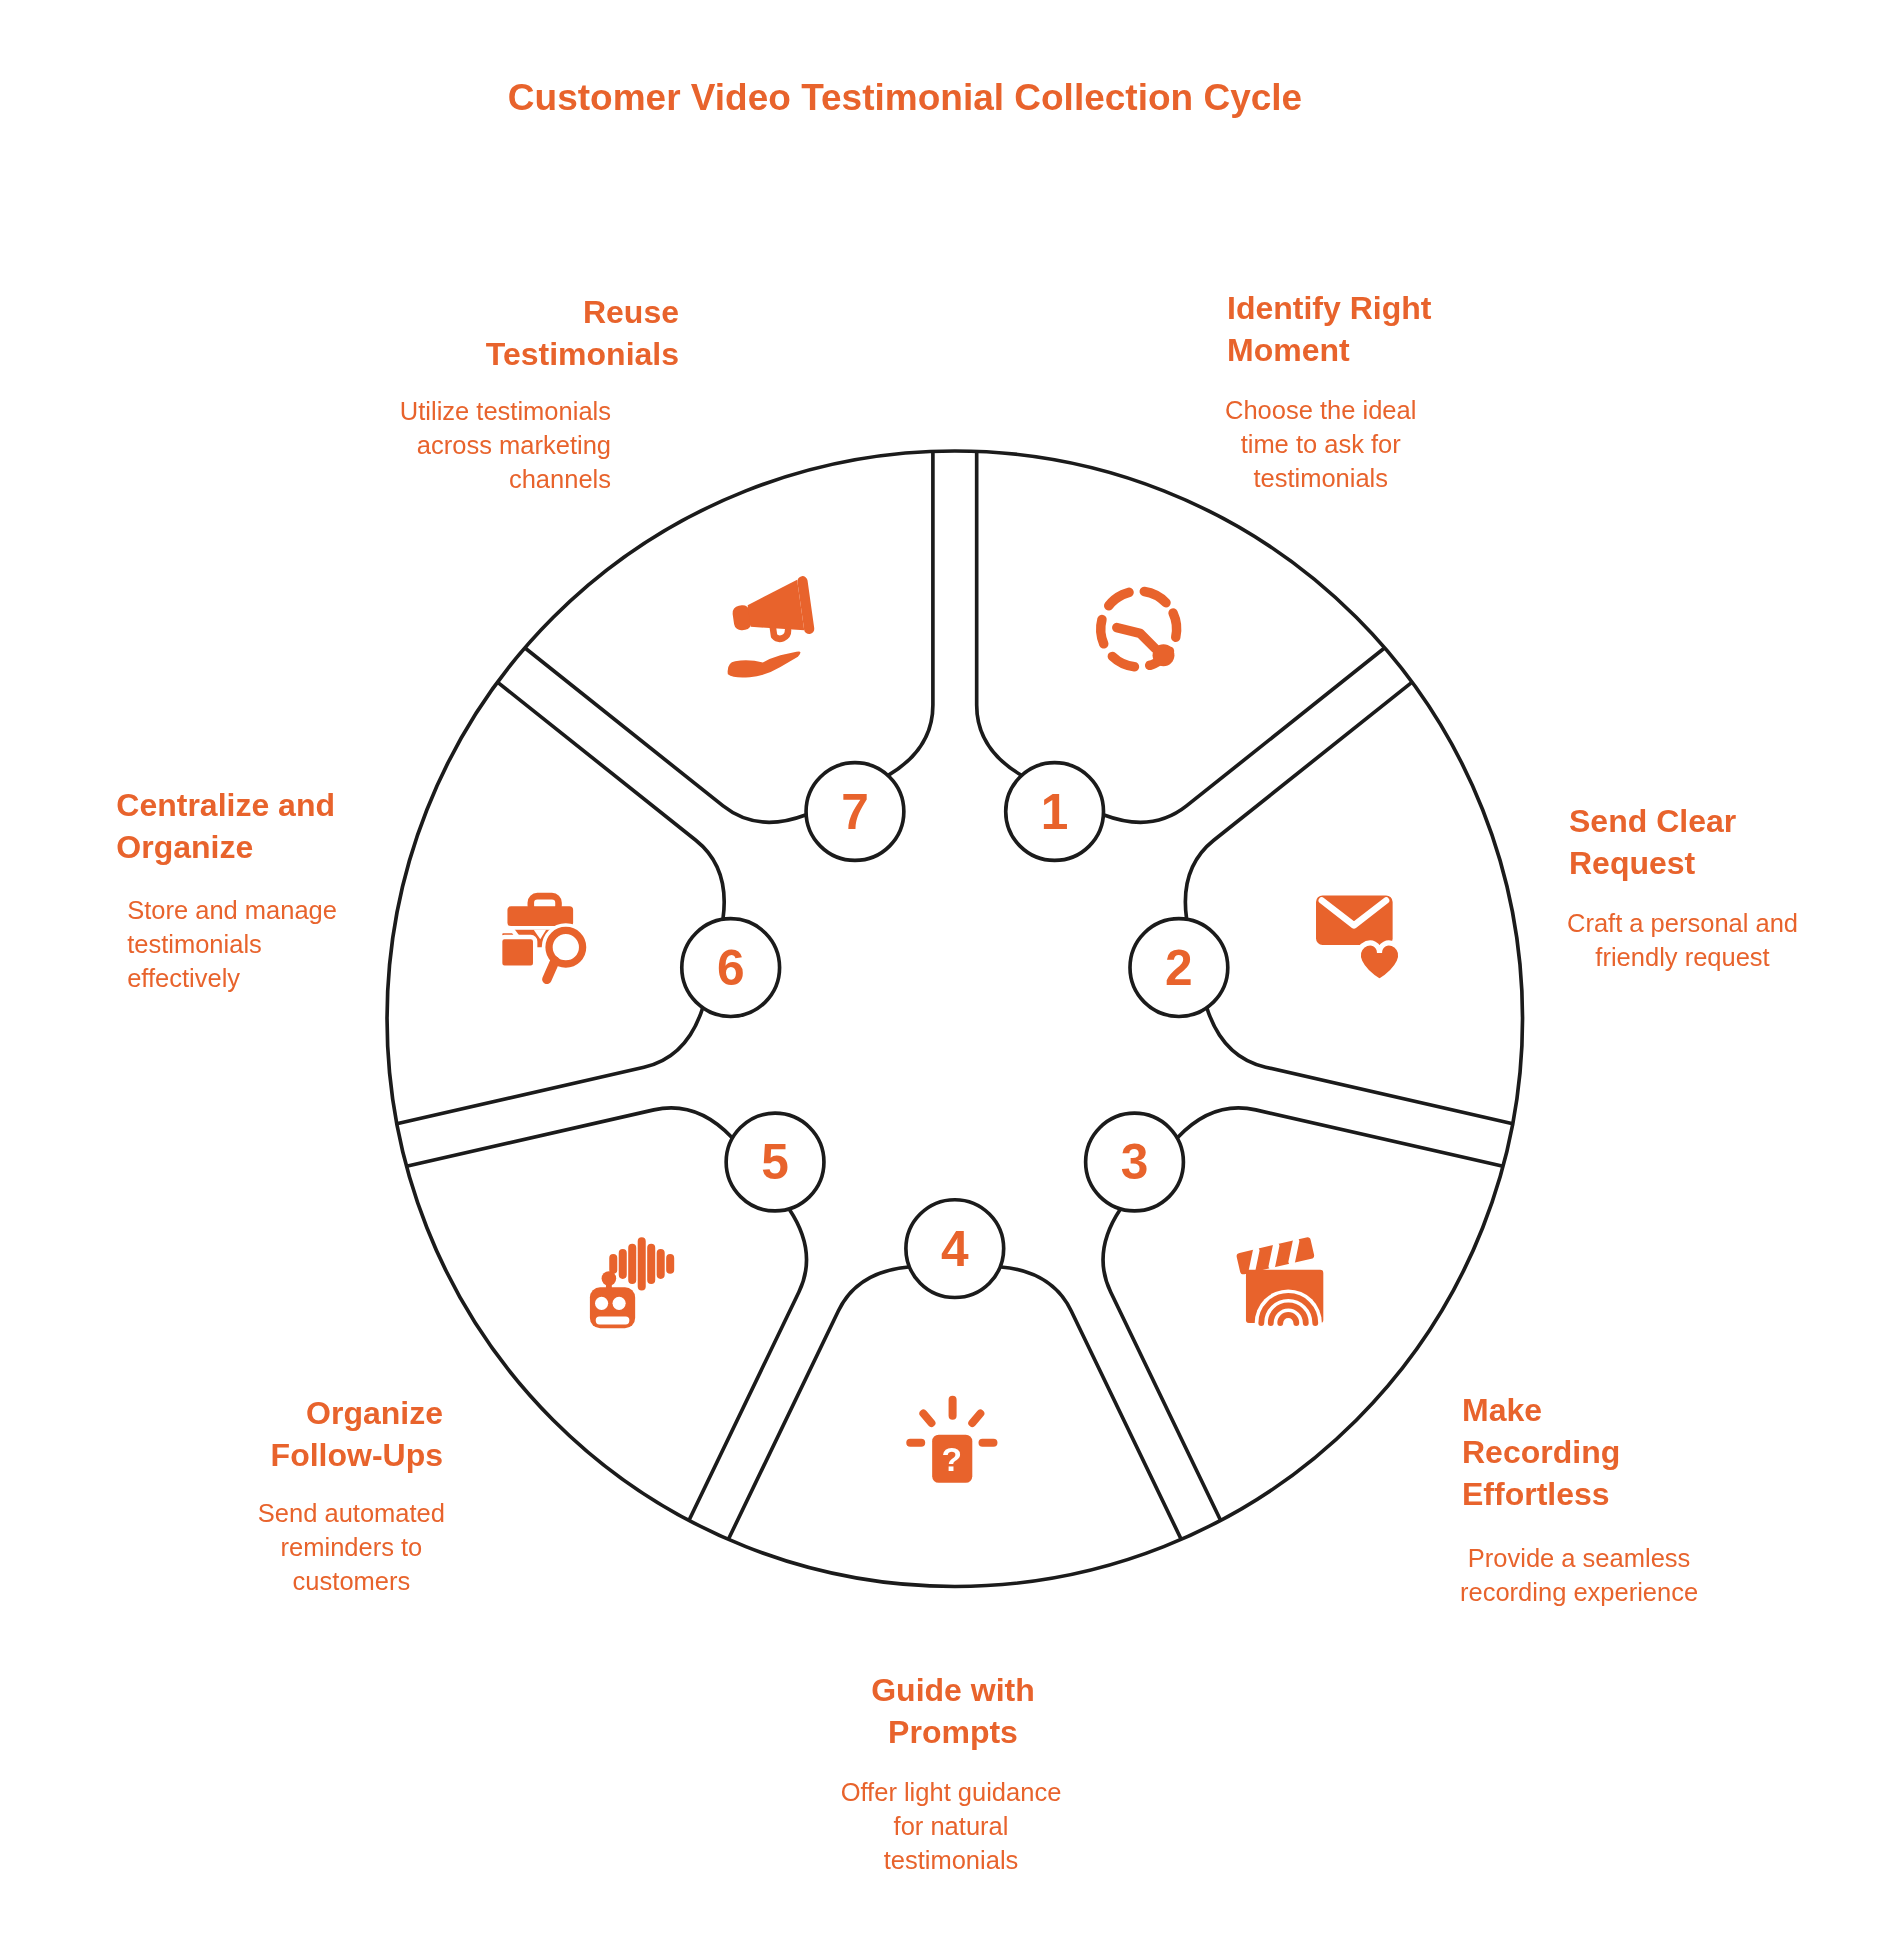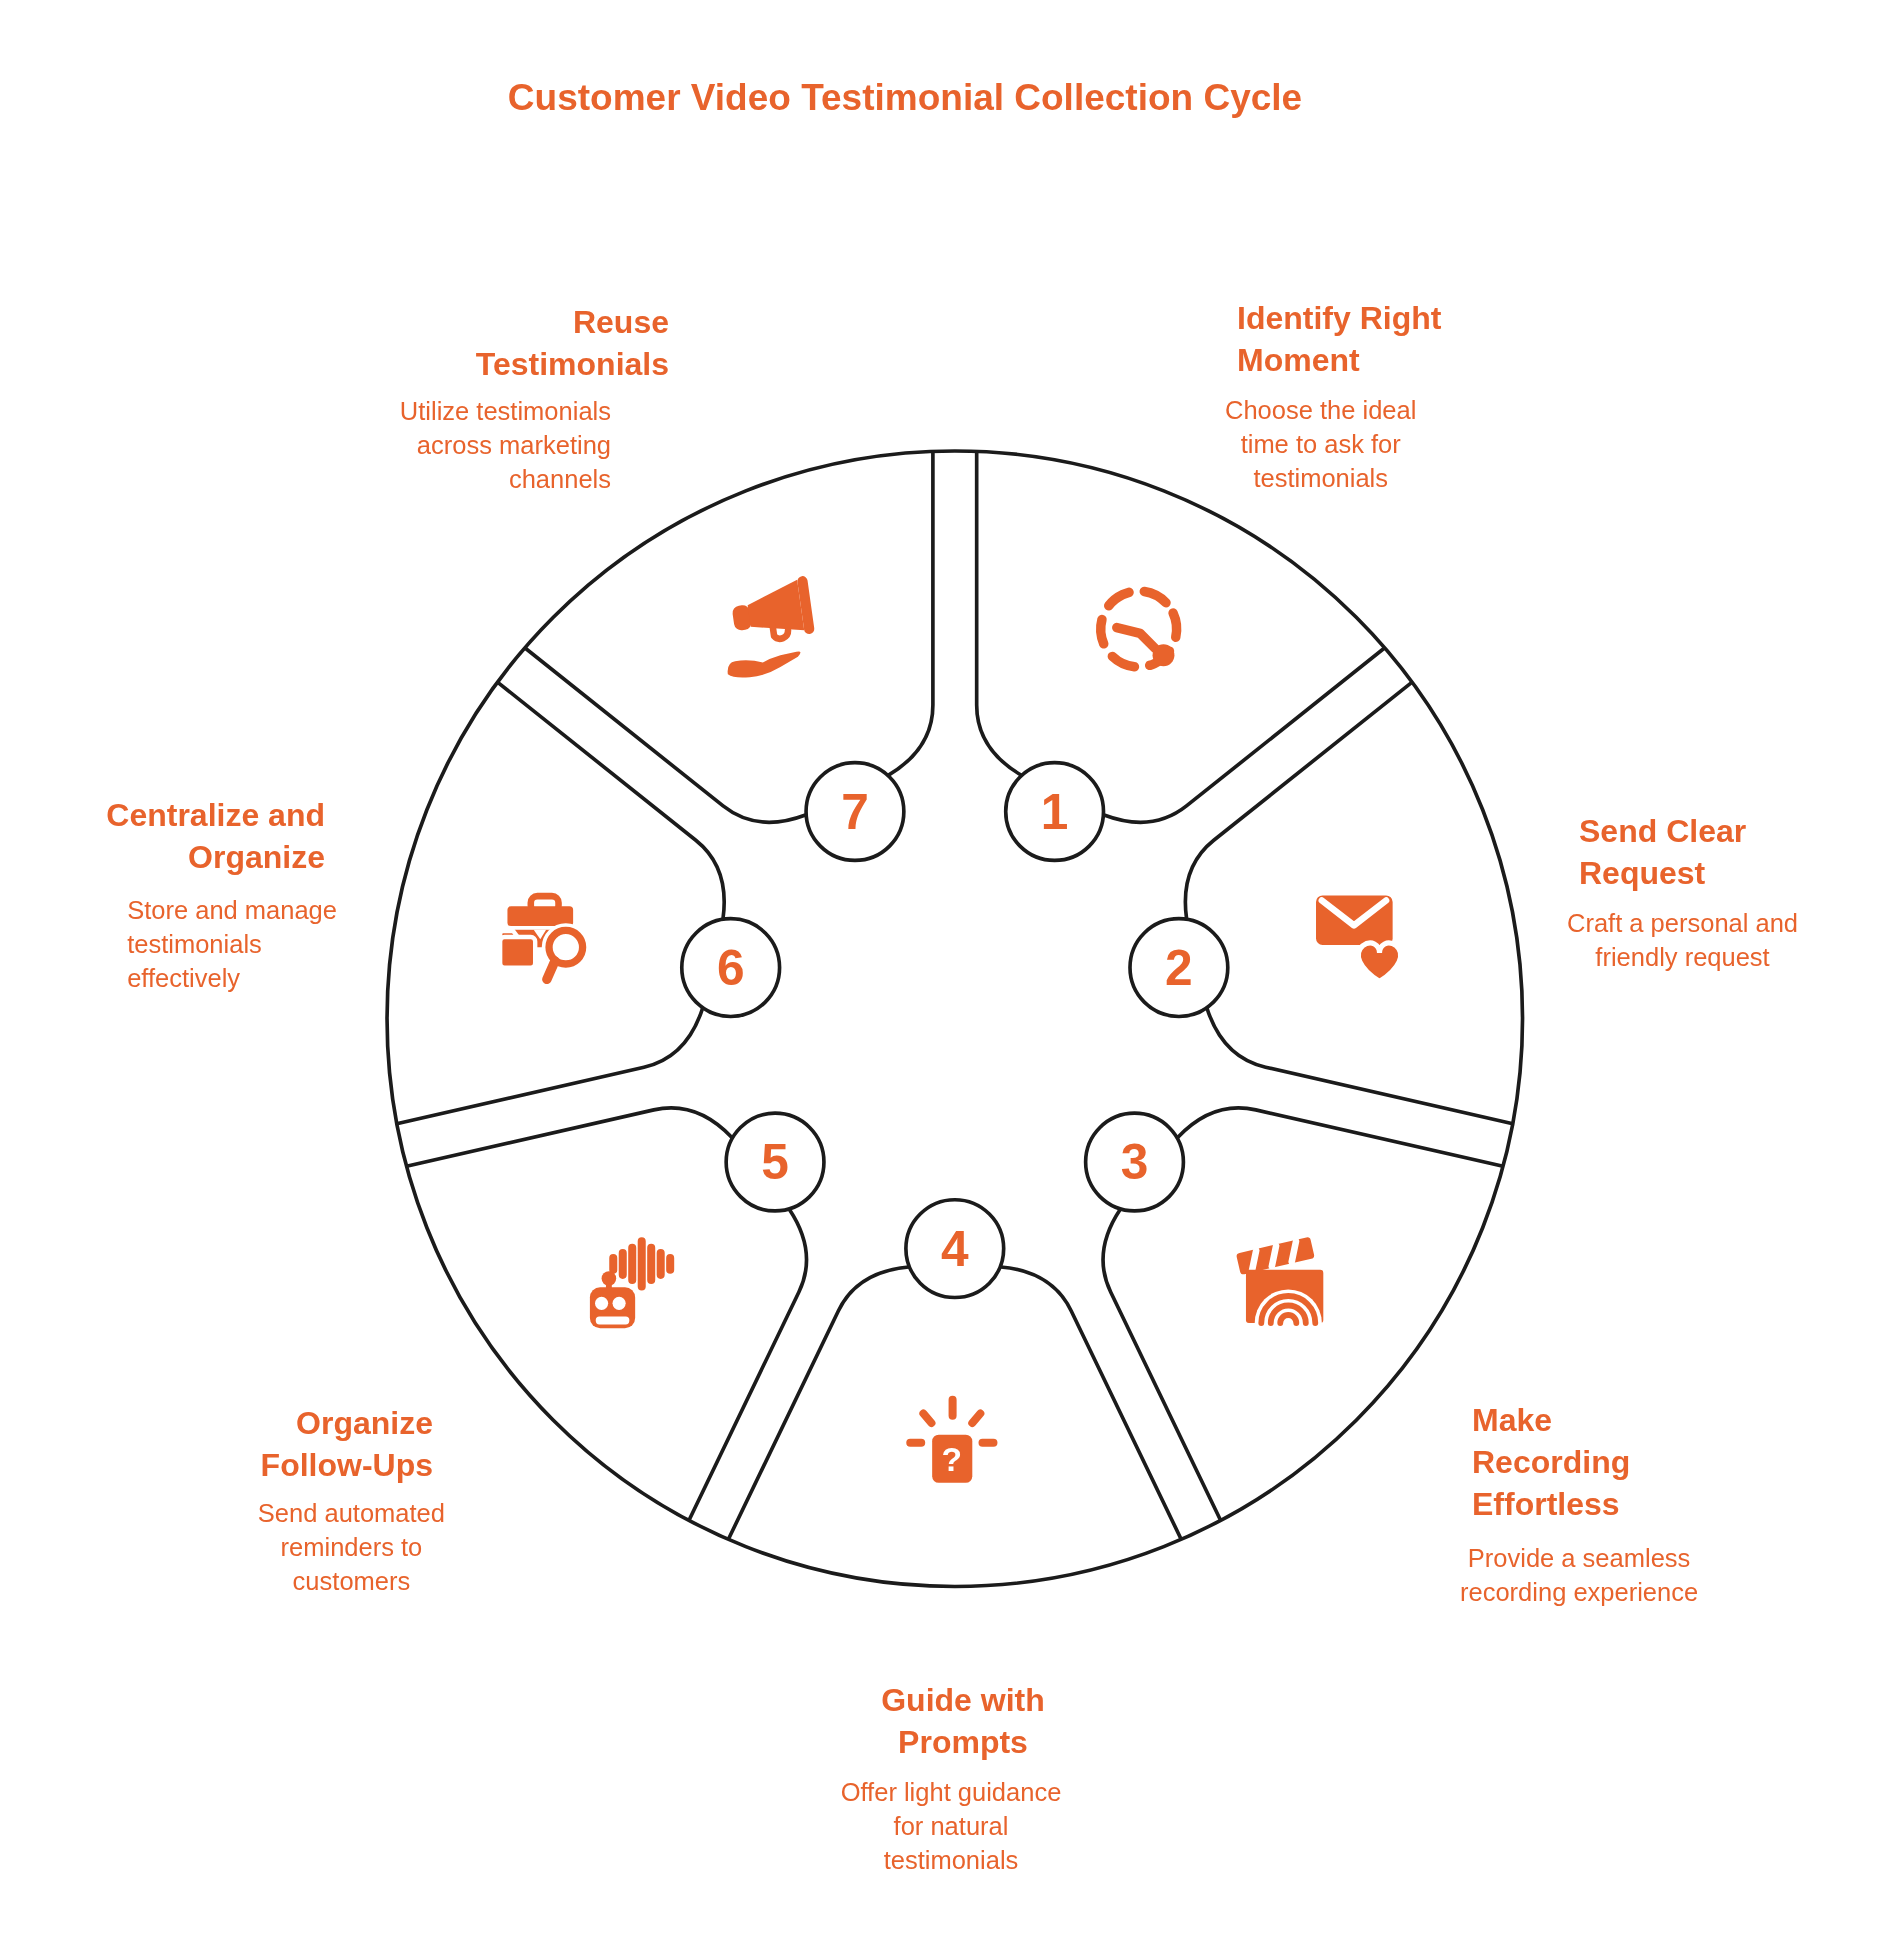--- a/index.html
+++ b/index.html
@@ -8,34 +8,34 @@
   body {
     width:1903px; height:1955px; position:relative; overflow:hidden;
     background:#ffffff; font-family:"Liberation Sans", sans-serif;
   }
   .title {
     position:absolute; left:0; top:77px; width:1810px; margin:0;
     text-align:center; font-size:37px; font-weight:bold; color:var(--accent);
   }
   svg.wheel { position:absolute; left:0; top:0; width:1903px; height:1955px; }
   .heading {
-    position:absolute; margin:12px; font-size:32px; font-weight:bold;
+    position:absolute; margin:2px; font-size:32px; font-weight:bold;
     line-height:42px; color:var(--accent); white-space:pre-line;
   }
   .desc {
     position:absolute; margin:0; font-size:25.5px; font-weight:normal;
     line-height:34px; color:var(--accent); white-space:pre-line;text-align:center;
   }
   .h1{left:1225px;top:285px} .d1{left:1225px;top:393px}
   .h2{left:1567px;top:798px} .d2{left:1567px;top:906px}
   .h3{left:1460px;top:1387px} .d3{left:1460px;top:1541px}
   .h4{left:659px;top:1667px;width:584px;text-align:center}
   .d4{left:659px;top:1775px;width:584px;text-align:center}
   .h5{right:1458px;top:1390px;text-align:right} .d5{right:1458px;top:1496px;}
-  .h6{right:1566px;top:782px;text-align:right} .d6{right:1566px;top:893px;text-align:left}
+  .h6{right:1566px;top:782px;text-align:left} .d6{right:1566px;top:893px;text-align:left}
   .h7{right:1222px;top:289px;text-align:right} .d7{right:1292px;top:394px;text-align:right}
 
   .rim { fill:none; stroke:var(--line); stroke-width:5; }
   .div { fill:none; stroke:var(--line); stroke-width:5; stroke-linecap:round; }
   .numc { fill:#ffffff; stroke:var(--line); stroke-width:5; }
   .num  { font-family:"Liberation Sans", sans-serif; font-size:68px; font-weight:bold;
           fill:var(--accent); text-anchor:middle; }
   .glyph{ font-family:"Liberation Sans", sans-serif; font-size:46px; font-weight:bold;
           fill:#ffffff; text-anchor:middle; }
   .of { fill:var(--accent); }

